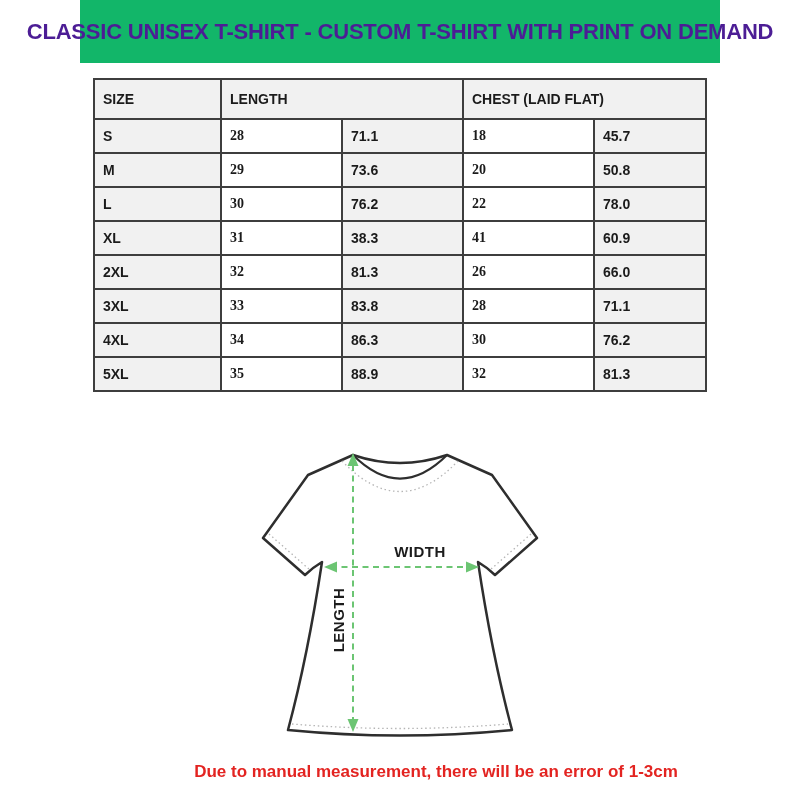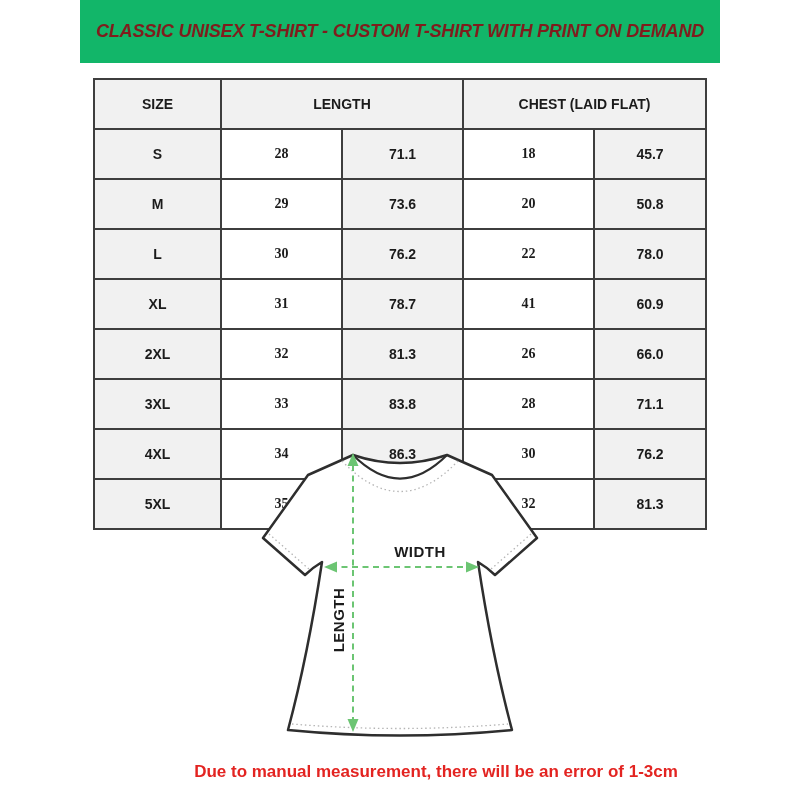--- a/index.html
+++ b/index.html
@@ -7,33 +7,32 @@
     position:relative;width:800px;height:800px;background:#fff;overflow:hidden;
     font-family:"Liberation Sans",sans-serif;
   }
   
   .banner{
     position:absolute;left:80px;top:0;width:640px;height:63px;
     background:var(--banner-green,#12b669);
     display:flex;align-items:center;justify-content:center;
   }
   .banner-title{
-    color:#7f1d1d;font-size:18px;font-weight:bold;letter-spacing:-0.2px;
+    color:#4c1d95;font-size:22px;font-weight:bold;letter-spacing:-0.2px;
     white-space:nowrap;
-    font-style:italic;
   }
   
   .size-table{
     position:absolute;left:93px;top:78px;width:612px;
     border-collapse:collapse;table-layout:fixed;
     font-size:14px;font-weight:bold;color:#1b1b1b;
   }
   .size-table th,.size-table td{
     border:2px solid var(--border-dark,#3e3e3e);
-    text-align:center;vertical-align:middle;padding:16px;
+    text-align:left;vertical-align:middle;padding:8px;
   }
   .size-table thead tr{height:40px;}
   .size-table tbody tr{height:33.5px;}
   .cell-gray{background:var(--cell-gray,#f1f1f1);}
   .cell-white{background:#ffffff;font-family:Liberation Serif, serif;}
   
   .diagram{position:absolute;left:250px;top:440px;width:300px;height:310px;}
   
   .footer-note{
     position:absolute;left:0;top:762px;width:800px;text-align:center;
@@ -82,21 +81,21 @@
         <tr>
           <td class="cell-gray">L</td>
           <td class="cell-white">30</td>
           <td class="cell-gray">76.2</td>
           <td class="cell-white">22</td>
           <td class="cell-gray">78.0</td>
         </tr>
         <tr>
           <td class="cell-gray">XL</td>
           <td class="cell-white">31</td>
-          <td class="cell-gray">78.7</td>
+          <td class="cell-gray">38.3</td>
           <td class="cell-white">41</td>
           <td class="cell-gray">60.9</td>
         </tr>
         <tr>
           <td class="cell-gray">2XL</td>
           <td class="cell-white">32</td>
           <td class="cell-gray">81.3</td>
           <td class="cell-white">26</td>
           <td class="cell-gray">66.0</td>
         </tr>

